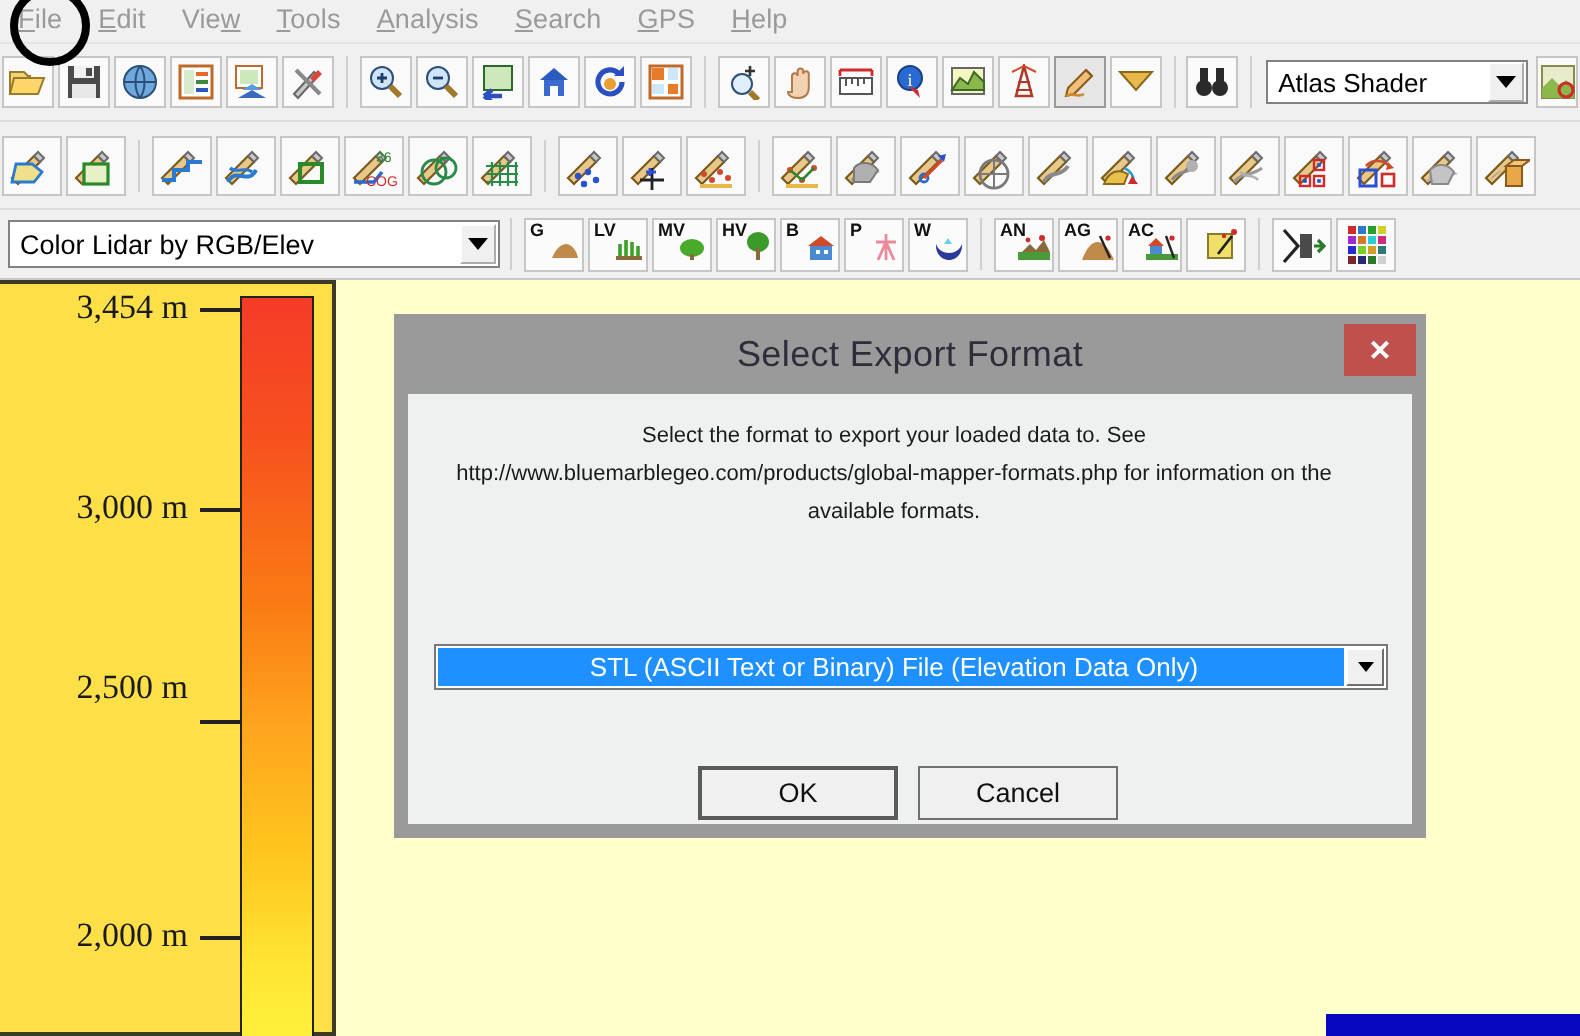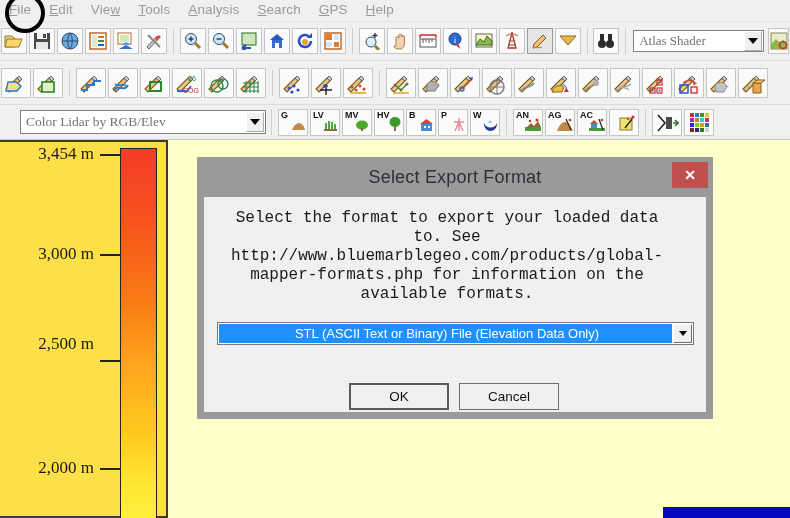--- a/index.html
+++ b/index.html
@@ -57,22 +57,22 @@
     color:#111;font-family:"Liberation Sans",sans-serif;line-height:9px;
   }
   .lbtn .gfx{position:absolute;right:1px;bottom:0px;}
 
   
   .combo{
     height:22px;box-sizing:border-box;border:1px solid #828282;
     background:#fff;display:flex;align-items:center;position:relative;
   }
   .combo .val{
-    flex:1;font-size:13px;color:#737373;padding-left:5px;white-space:nowrap;
-    overflow:hidden;font-family:Liberation Serif, serif;
+    flex:1;font-size:13px;color:#000000;padding-left:5px;white-space:nowrap;
+    overflow:hidden;font-family:Liberation Sans, sans-serif;
   }
   .combo .arrowbox{
     width:18px;height:20px;margin:0 1px 0 0;background:#f0f0f0;
     border:1px solid #adadad;border-top-color:#fff;border-left-color:#fff;
     display:flex;align-items:center;justify-content:center;box-sizing:border-box;
   }
   .caret{
     width:0;height:0;border-left:5px solid transparent;border-right:5px solid transparent;
     border-top:6px solid #000;
   }
@@ -121,22 +121,22 @@
     background:#c0504d;display:flex;align-items:center;justify-content:center;
     cursor:default;
   }
   .dlg-close span{color:#fff;font-size:14px;font-weight:bold;line-height:14px;}
   .dlg-body{
     position:absolute;left:7px;top:40px;width:502px;height:215px;
     background:#eff0f0;box-sizing:border-box;
   }
   .dlg-text{
     position:absolute;left:20px;top:52px;width:460px;
-    font-size:16px;color:#1a1a1a;line-height:19px;
-    font-family:Liberation Mono, monospace;
+    font-size:11px;color:#1a1a1a;line-height:19px;
+    font-family:Liberation Sans, sans-serif;
   }
   .dlg-combo{
     position:absolute;left:20px;top:165px;width:477px;height:23px;
     border:1px solid #787878;background:#fff;box-sizing:border-box;
     display:flex;align-items:center;
   }
   .dlg-combo .selval{
     flex:1;height:19px;margin:1px;background:#1e90ff;color:#fff;
     font-size:13px;line-height:19px;padding-left:3px;white-space:nowrap;
     overflow:hidden;box-sizing:border-box;
@@ -569,21 +569,21 @@
             <path d="M13 7l3 3 2-2-3-3z" fill="#c8c8c8" stroke="#6a6a6a"></path>
             <path d="M4 19c3-5 7-4 10-8" fill="#9a9a9a"></path>
             <path d="M12 12h8v10h-8z" fill="#e8a84a" stroke="#8a5a1a"></path>
             <path d="M12 12l4-3h8l-4 3z" fill="#f0c87a" stroke="#8a5a1a"></path>
           </svg>
         </div>
       </div>
     </div>
 
   <div class="toolbar" id="toolbar3">
-    <div class="combo" id="lidar-combo" style="width:246px;margin-left:20px;height:24px;">
+    <div class="combo" id="lidar-combo" style="width:246px;margin-left:4px;height:24px;">
       <div class="val" style="font-size:13.5px;">Color Lidar by RGB/Elev</div>
       <div class="arrowbox">
           <span class="caret"></span>
         </div>
     </div>
     <div class="tsep"></div>
     <div class="tgroup" id="lidar-classes">
         <div class="lbtn">
           <span class="lab">G</span>
           <span class="gfx"><svg width="15" height="12" viewBox="0 0 15 12">

